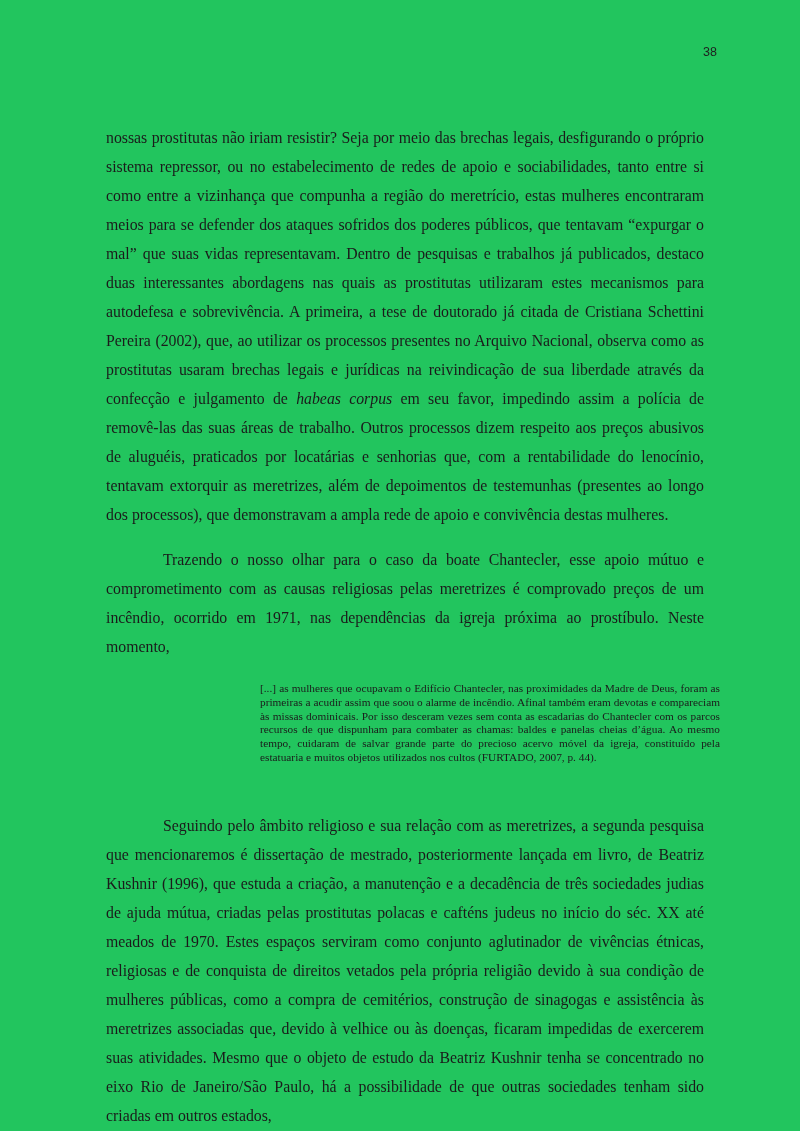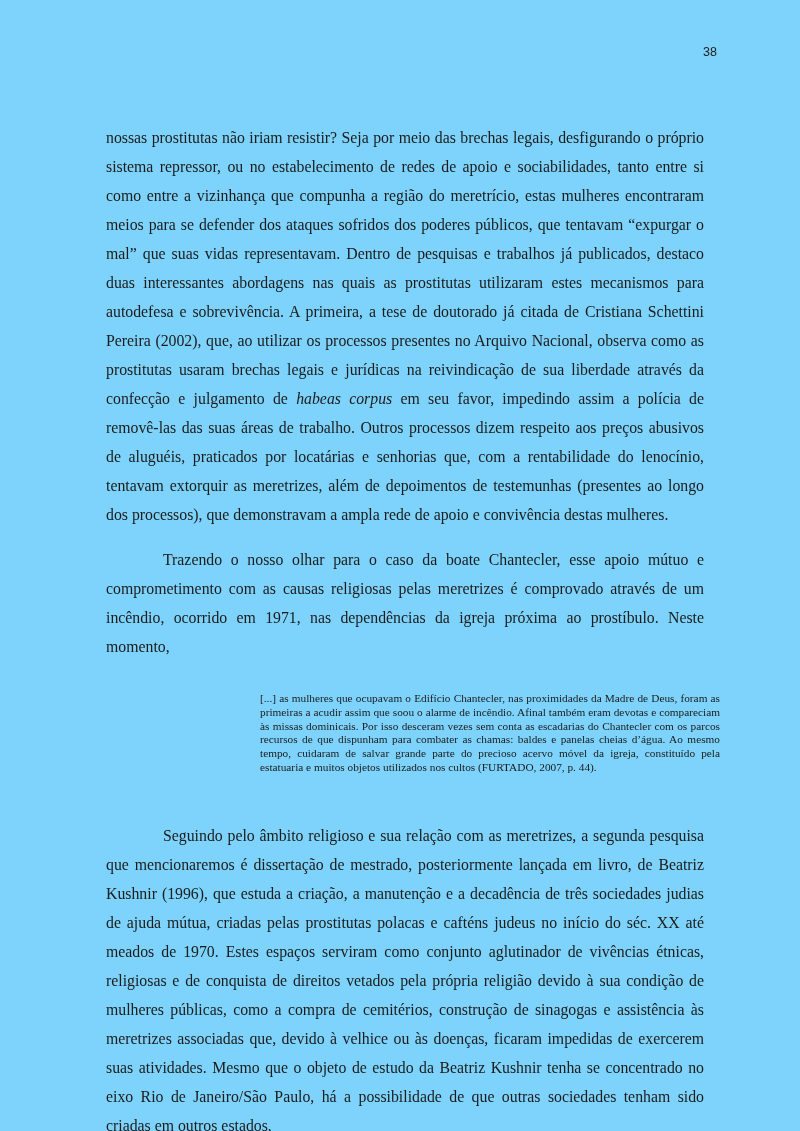--- a/index.html
+++ b/index.html
@@ -5,21 +5,21 @@
 <style>
   html, body {
     margin: 0;
     padding: 0;
     background: #ffffff;
   }
   .page {
     position: relative;
     width: 800px;
     height: 1131px;
-    background: #7dd3fc;
+    background: #22c55e;
     overflow: hidden;
   }
   .page-number {
     position: absolute;
     top: 45px;
     right: 83px;
     font-family: "Liberation Sans", sans-serif;
     font-size: 12.5px;
     color: #1f1f1f;
   }
@@ -36,40 +36,40 @@
   }
   .para {
     margin: 16px;
     padding: 0;
   }
   .para.indent {
     text-indent: 57px;
   }
   .quote {
     display: block;
-    margin: 31px 0 46px 170px;
+    margin: 21px 0 46px 170px;
     width: 460px;
     font-size: 11.3px;
     line-height: 13.8px;
     text-align: justify;
     color: #1b1b1b;
   }
   em { font-style: italic; }
 </style>
 </head>
 <body>
 
 <div class="page">
 
   <div class="page-number">38</div>
 
   <div class="text-block">
 
     <p class="para"><span>nossas prostitutas não iriam resistir? Seja por meio das brechas legais, desfigurando o próprio sistema repressor, ou no estabelecimento de redes de apoio e sociabilidades, tanto entre si como entre a vizinhança que compunha a região do meretrício, estas mulheres encontraram meios para se defender dos ataques sofridos dos poderes públicos, que tentavam “expurgar o mal” que suas vidas representavam. Dentro de pesquisas e trabalhos já publicados, destaco duas interessantes abordagens nas quais as prostitutas utilizaram estes mecanismos para autodefesa e sobrevivência. A primeira, a tese de doutorado já citada de Cristiana Schettini Pereira (2002), que, ao utilizar os processos presentes no Arquivo Nacional, observa como as prostitutas usaram brechas legais e jurídicas na reivindicação de sua liberdade através da confecção e julgamento de </span><em>habeas corpus</em><span> em seu favor, impedindo assim a polícia de removê-las das suas áreas de trabalho. Outros processos dizem respeito aos preços abusivos de aluguéis, praticados por locatárias e senhorias que, com a rentabilidade do lenocínio, tentavam extorquir as meretrizes, além de depoimentos de testemunhas (presentes ao longo dos processos), que demonstravam a ampla rede de apoio e convivência destas mulheres.</span></p>
 
-    <p class="para indent">Trazendo o nosso olhar para o caso da boate Chantecler, esse apoio mútuo e comprometimento com as causas religiosas pelas meretrizes é comprovado através de um incêndio, ocorrido em 1971, nas dependências da igreja próxima ao prostíbulo. Neste momento,</p>
+    <p class="para indent">Trazendo o nosso olhar para o caso da boate Chantecler, esse apoio mútuo e comprometimento com as causas religiosas pelas meretrizes é comprovado preços de um incêndio, ocorrido em 1971, nas dependências da igreja próxima ao prostíbulo. Neste momento,</p>
 
     <blockquote class="quote">[...] as mulheres que ocupavam o Edifício Chantecler, nas proximidades da Madre de Deus, foram as primeiras a acudir assim que soou o alarme de incêndio. Afinal também eram devotas e compareciam às missas dominicais. Por isso desceram vezes sem conta as escadarias do Chantecler com os parcos recursos de que dispunham para combater as chamas: baldes e panelas cheias d’água. Ao mesmo tempo, cuidaram de salvar grande parte do precioso acervo móvel da igreja, constituído pela estatuaria e muitos objetos utilizados nos cultos (FURTADO, 2007, p. 44).</blockquote>
 
     <p class="para indent">Seguindo pelo âmbito religioso e sua relação com as meretrizes, a segunda pesquisa que mencionaremos é dissertação de mestrado, posteriormente lançada em livro, de Beatriz Kushnir (1996), que estuda a criação, a manutenção e a decadência de três sociedades judias de ajuda mútua, criadas pelas prostitutas polacas e cafténs judeus no início do séc. XX até meados de 1970. Estes espaços serviram como conjunto aglutinador de vivências étnicas, religiosas e de conquista de direitos vetados pela própria religião devido à sua condição de mulheres públicas, como a compra de cemitérios, construção de sinagogas e assistência às meretrizes associadas que, devido à velhice ou às doenças, ficaram impedidas de exercerem suas atividades. Mesmo que o objeto de estudo da Beatriz Kushnir tenha se concentrado no eixo Rio de Janeiro/São Paulo, há a possibilidade de que outras sociedades tenham sido criadas em outros estados,</p>
 
   </div>
 </div>
 
 </body></html>

